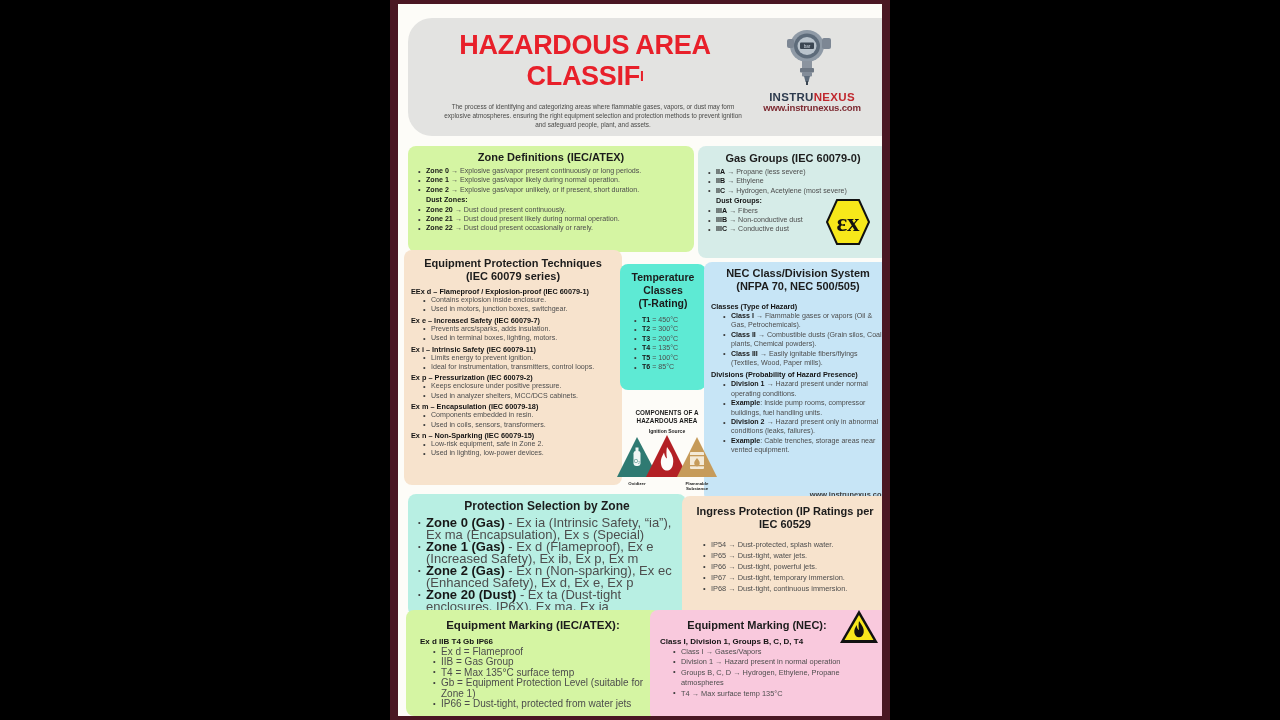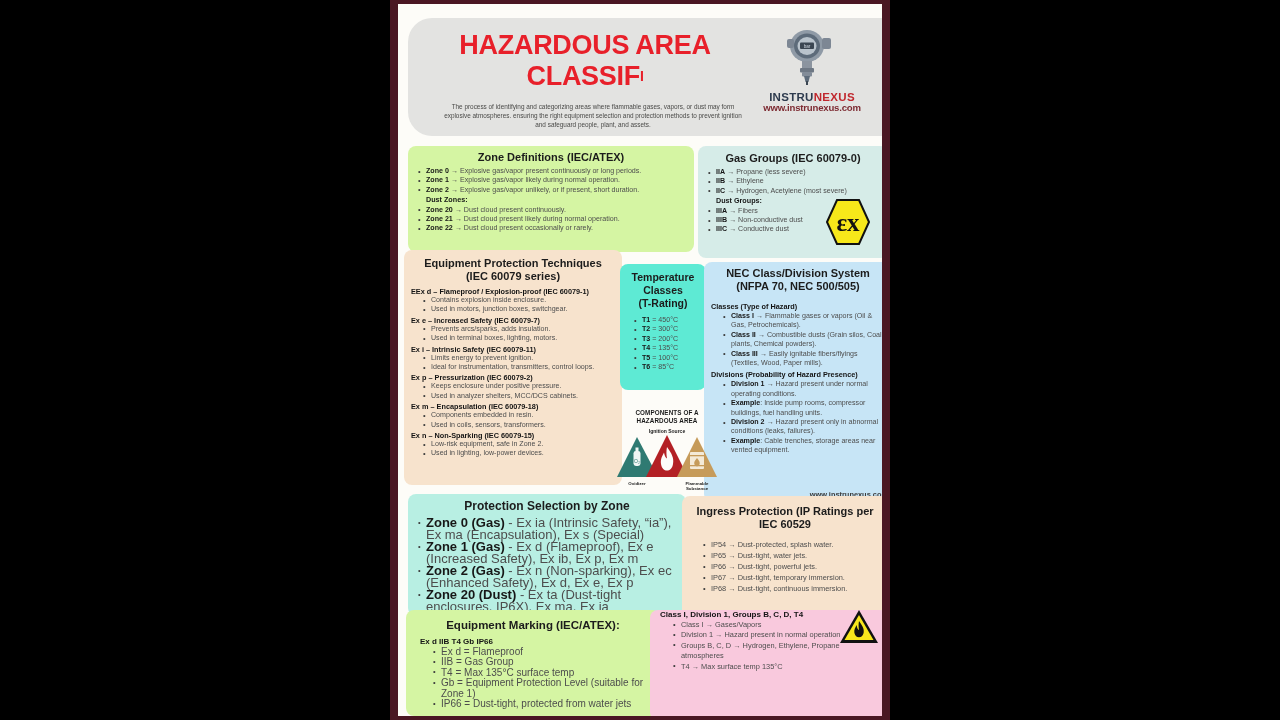--- a/index.html
+++ b/index.html
@@ -320,20 +320,21 @@
           <li>Ex d = Flameproof</li>
           <li>IIB = Gas Group</li>
           <li>T4 = Max 135°C surface temp</li>
           <li>Gb = Equipment Protection Level (suitable for Zone 1)</li>
           <li>IP66 = Dust-tight, protected from water jets</li>
         </ul>
       </div>
     </div>
 
     <div class="panel" id="mark-nec-panel">
+      <div class="p-title">Equipment Marking (NEC):</div>
       <div class="body">
         <div class="hd" style="font-size:8px;">Class I, Division 1, Groups B, C, D, T4</div>
         <ul class="bl">
           <li>Class I → Gases/Vapors</li>
           <li>Division 1 → Hazard present in normal operation</li>
           <li>Groups B, C, D → Hydrogen, Ethylene, Propane atmospheres</li>
           <li>T4 → Max surface temp 135°C</li>
         </ul>
       </div>
     </div>

